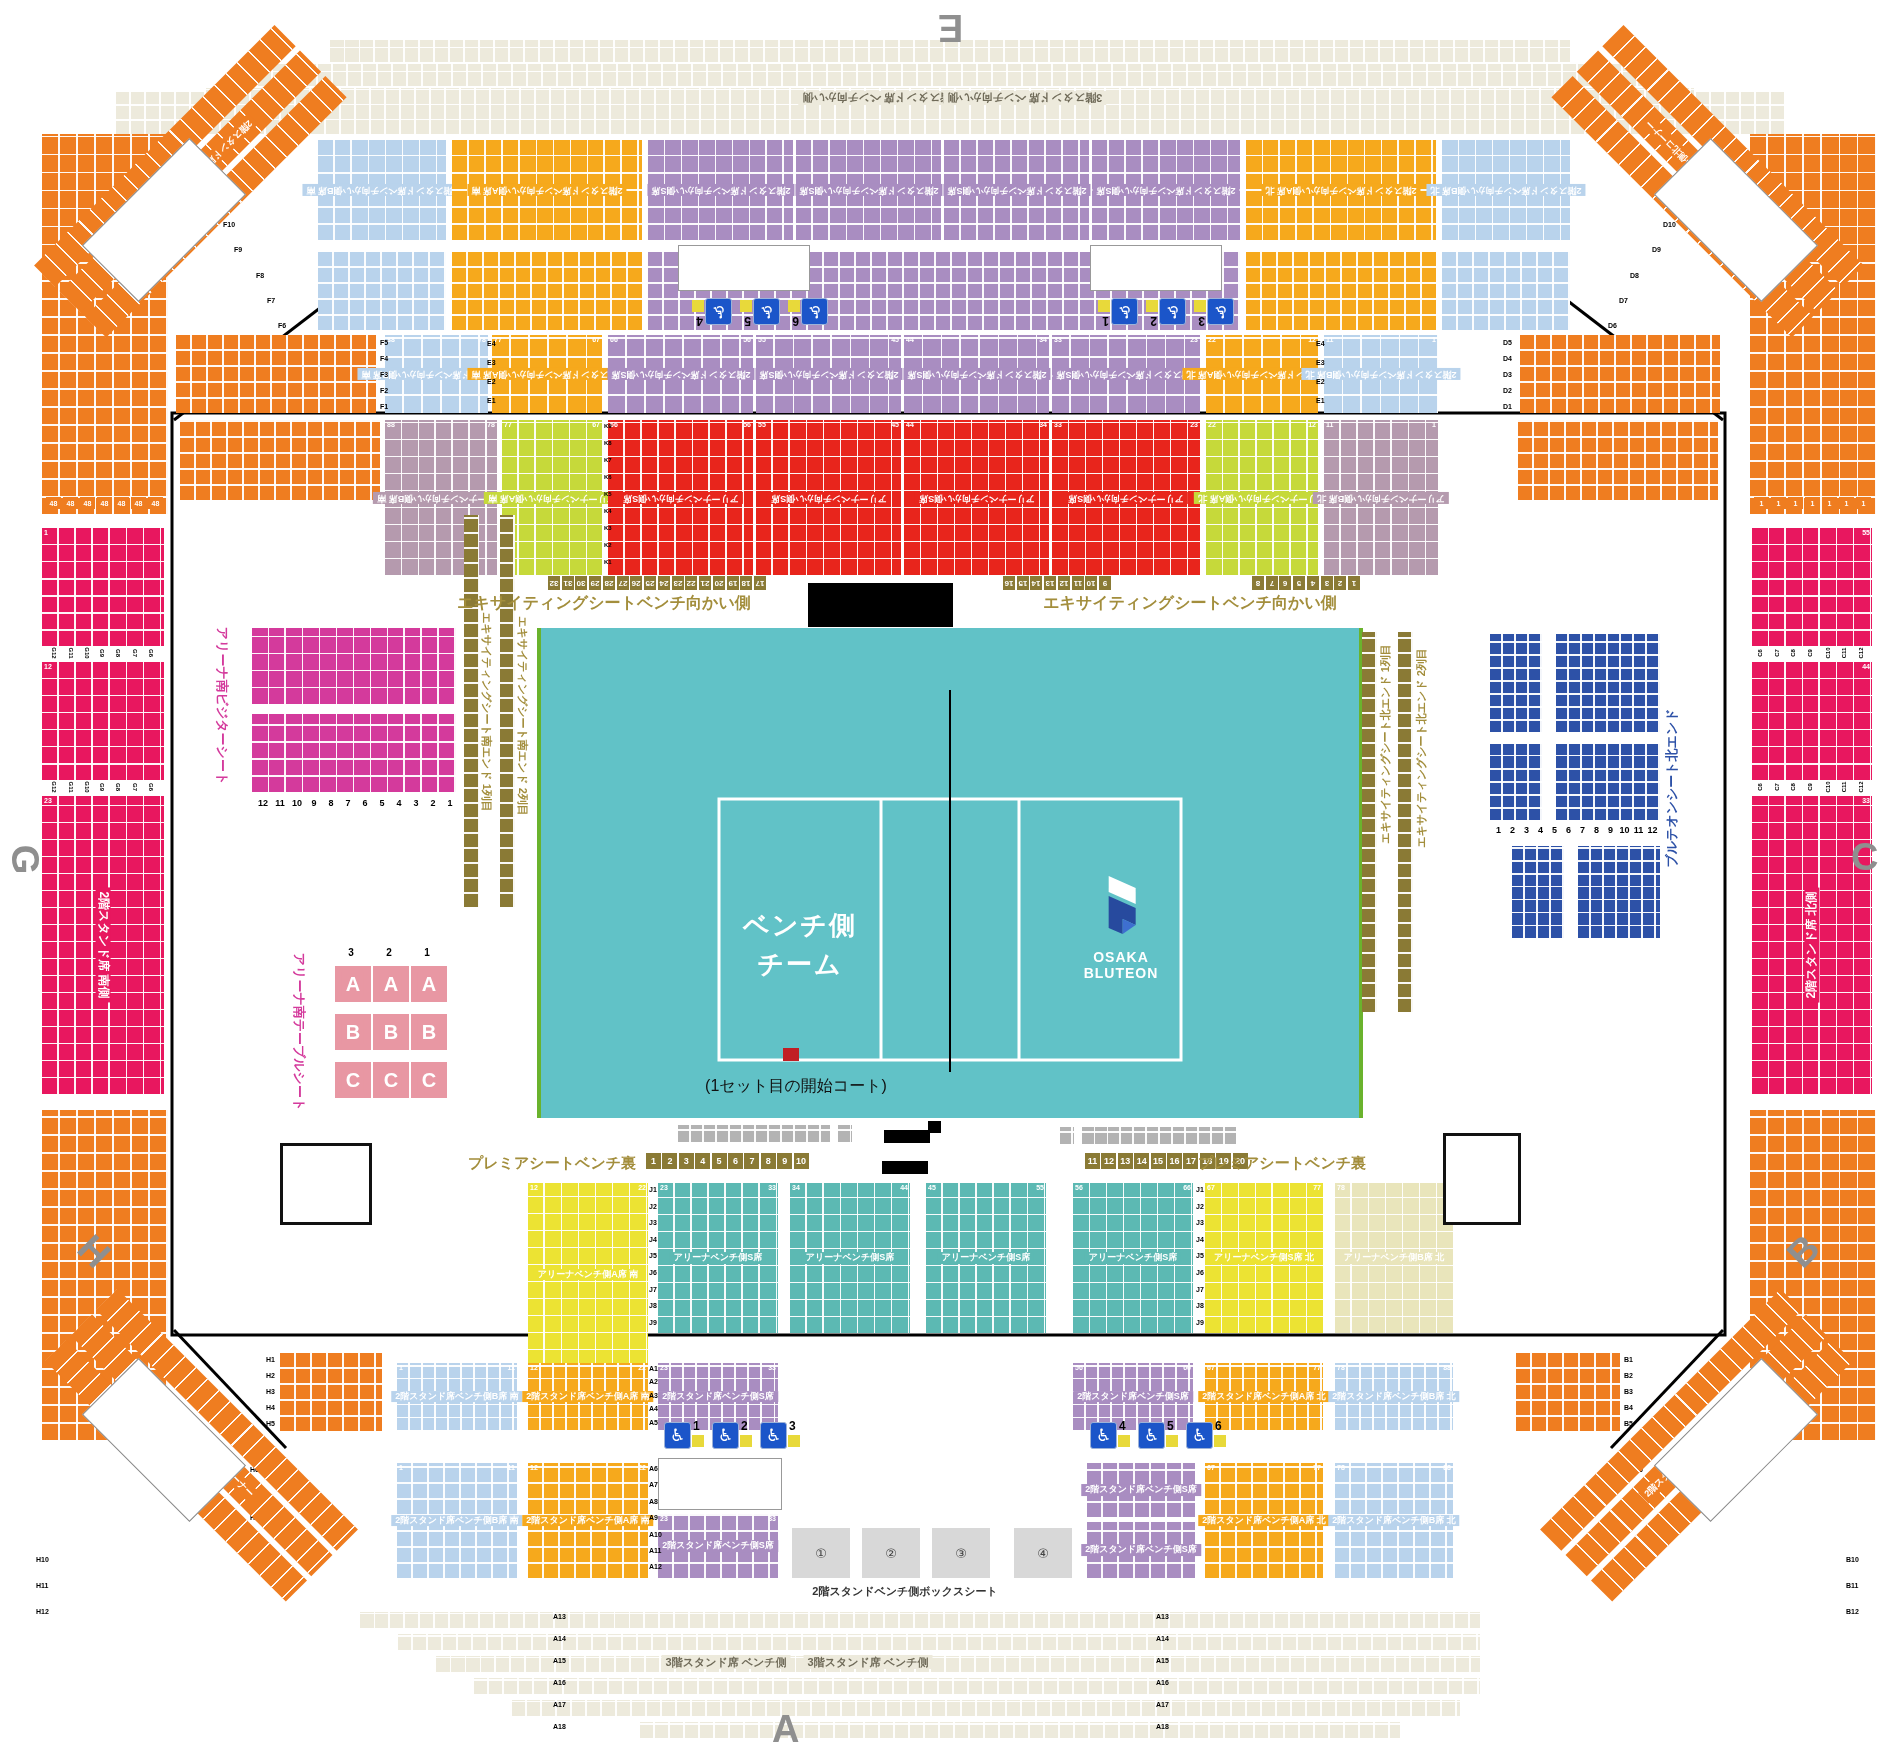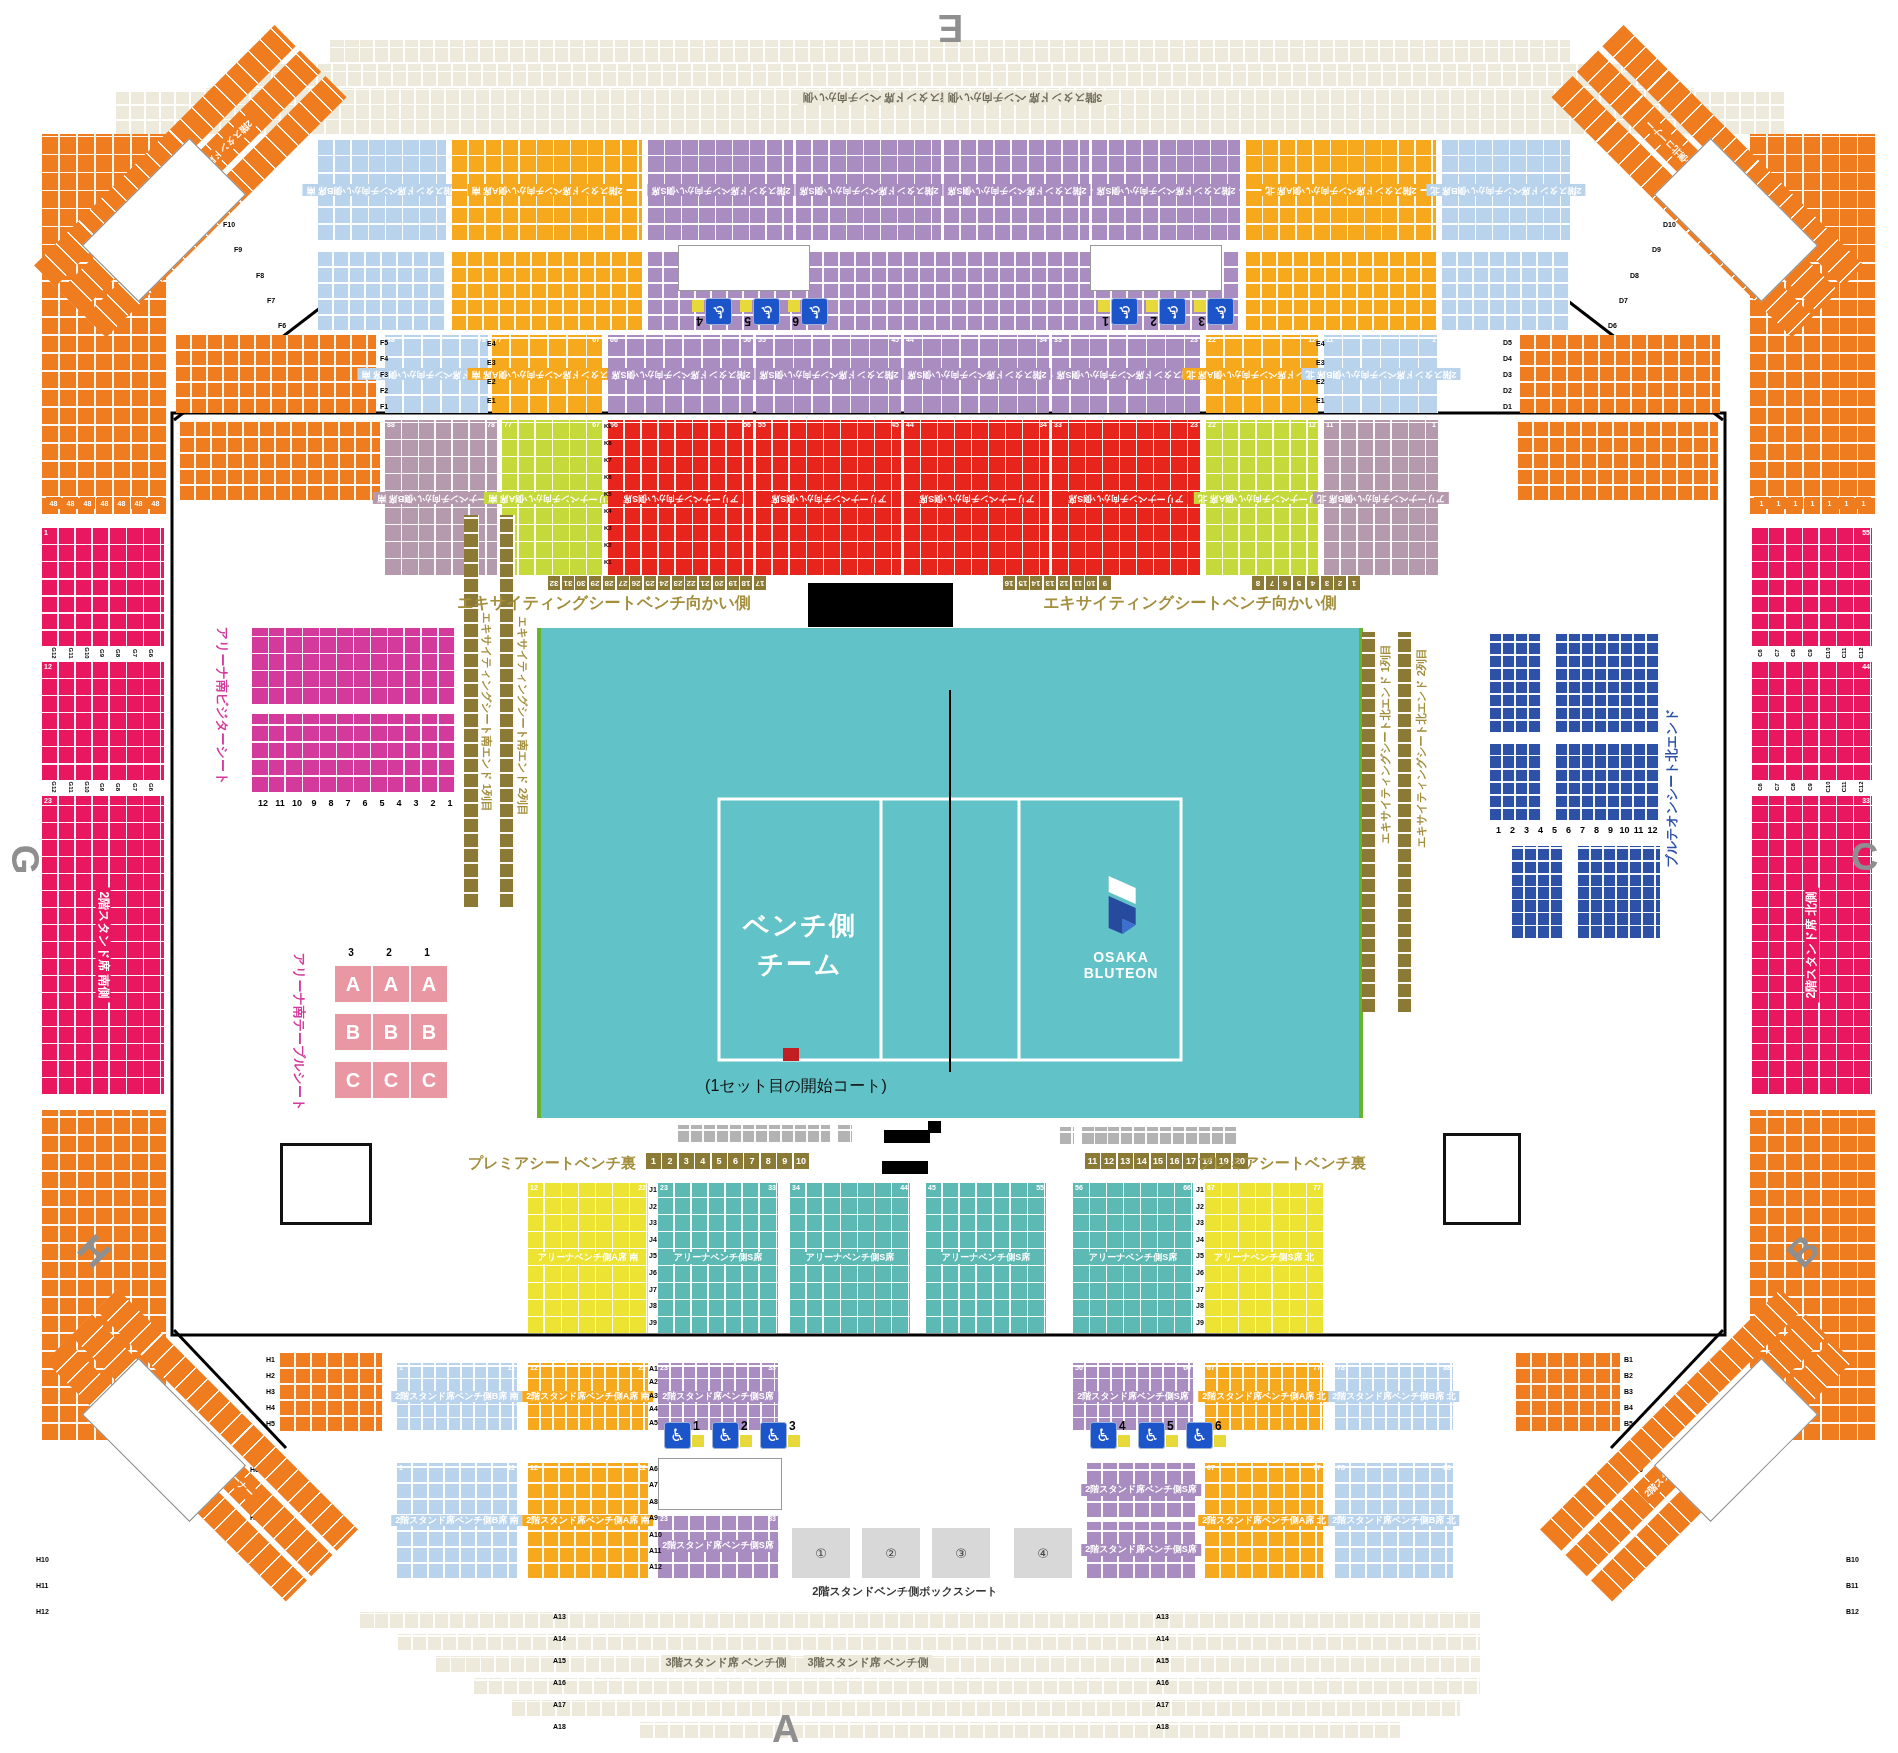--- a/index.html
+++ b/index.html
@@ -257,21 +257,21 @@
     <div class="sec" style="left: 373px; top: 1062px; width: 36px; height: 36px; --c: #e897a3; --g: 40px;">
       <div class="seclabel" style="background: rgb(232, 151, 163); --lr: 0deg; font-size: 20px;">C</div>
     </div>
     <div class="sec" style="left: 411px; top: 1062px; width: 36px; height: 36px; --c: #e897a3; --g: 40px;">
       <div class="seclabel" style="background: rgb(232, 151, 163); --lr: 0deg; font-size: 20px;">C</div>
     </div>
     <div class="sec" style="left: 678px; top: 1125px; width: 152px; height: 17px; --c: #b3b3b3; --g: 13px;"></div>
     <div class="sec" style="left: 838px; top: 1125px; width: 14px; height: 17px; --c: #b3b3b3; --g: 13px;"></div>
     <div class="sec" style="left: 1060px; top: 1127px; width: 14px; height: 17px; --c: #b3b3b3; --g: 13px;"></div>
     <div class="sec" style="left: 1082px; top: 1127px; width: 154px; height: 17px; --c: #b3b3b3; --g: 13px;"></div>
-    <div class="sec" style="left: 528px; top: 1183px; width: 120px; height: 150px; --c: #ece333; --g: 17px;">
+    <div class="sec" style="left: 528px; top: 1183px; width: 120px; height: 183px; --c: #ece333; --g: 17px;">
       <div class="seclabel" style="background: rgb(236, 227, 51); --lr: 0deg;">アリーナベンチ側A席 南</div>
       <div class="cnum" style="left: 2px;">12</div>
       <div class="cnum" style="right: 2px;">22</div>
     </div>
     <div class="sec" style="left: 658px; top: 1183px; width: 120px; height: 150px; --c: #5cb9b3; --g: 17px;">
       <div class="seclabel" style="background: rgb(92, 185, 179); --lr: 0deg;">アリーナベンチ側S席</div>
       <div class="cnum" style="left: 2px;">23</div>
       <div class="cnum" style="right: 2px;">33</div>
     </div>
     <div class="sec" style="left: 790px; top: 1183px; width: 120px; height: 150px; --c: #5cb9b3; --g: 17px;">
@@ -286,20 +286,25 @@
     </div>
     <div class="sec" style="left: 1073px; top: 1183px; width: 120px; height: 150px; --c: #5cb9b3; --g: 17px;">
       <div class="seclabel" style="background: rgb(92, 185, 179); --lr: 0deg;">アリーナベンチ側S席</div>
       <div class="cnum" style="left: 2px;">56</div>
       <div class="cnum" style="right: 2px;">66</div>
     </div>
     <div class="sec" style="left: 1205px; top: 1183px; width: 118px; height: 150px; --c: #ece333; --g: 17px;">
       <div class="seclabel" style="background: rgb(236, 227, 51); --lr: 0deg;">アリーナベンチ側S席 北</div>
       <div class="cnum" style="left: 2px;">67</div>
       <div class="cnum" style="right: 2px;">77</div>
+    </div>
+    <div class="sec" style="left: 1335px; top: 1183px; width: 118px; height: 150px; --c: #e9e5bb; --g: 17px;">
+      <div class="seclabel" style="background: rgb(233, 229, 187); --lr: 0deg;">アリーナベンチ側B席 北</div>
+      <div class="cnum" style="left: 2px;">78</div>
+      <div class="cnum" style="right: 2px;">88</div>
     </div>
     <div class="sec" style="left: 397px; top: 1363px; width: 120px; height: 67px; --c: #b9d3ec; --g: 13px;">
       <div class="seclabel" style="background: rgb(185, 211, 236); --lr: 0deg;">2階スタンド席ベンチ側B席 南</div>
       <div class="cnum" style="left: 2px;">1</div>
       <div class="cnum" style="right: 2px;">11</div>
     </div>
     <div class="sec" style="left: 528px; top: 1363px; width: 120px; height: 67px; --c: #f6a91c; --g: 13px;">
       <div class="seclabel" style="background: rgb(246, 169, 28); --lr: 0deg;">2階スタンド席ベンチ側A席 南</div>
       <div class="cnum" style="left: 2px;">12</div>
       <div class="cnum" style="right: 2px;">22</div>

